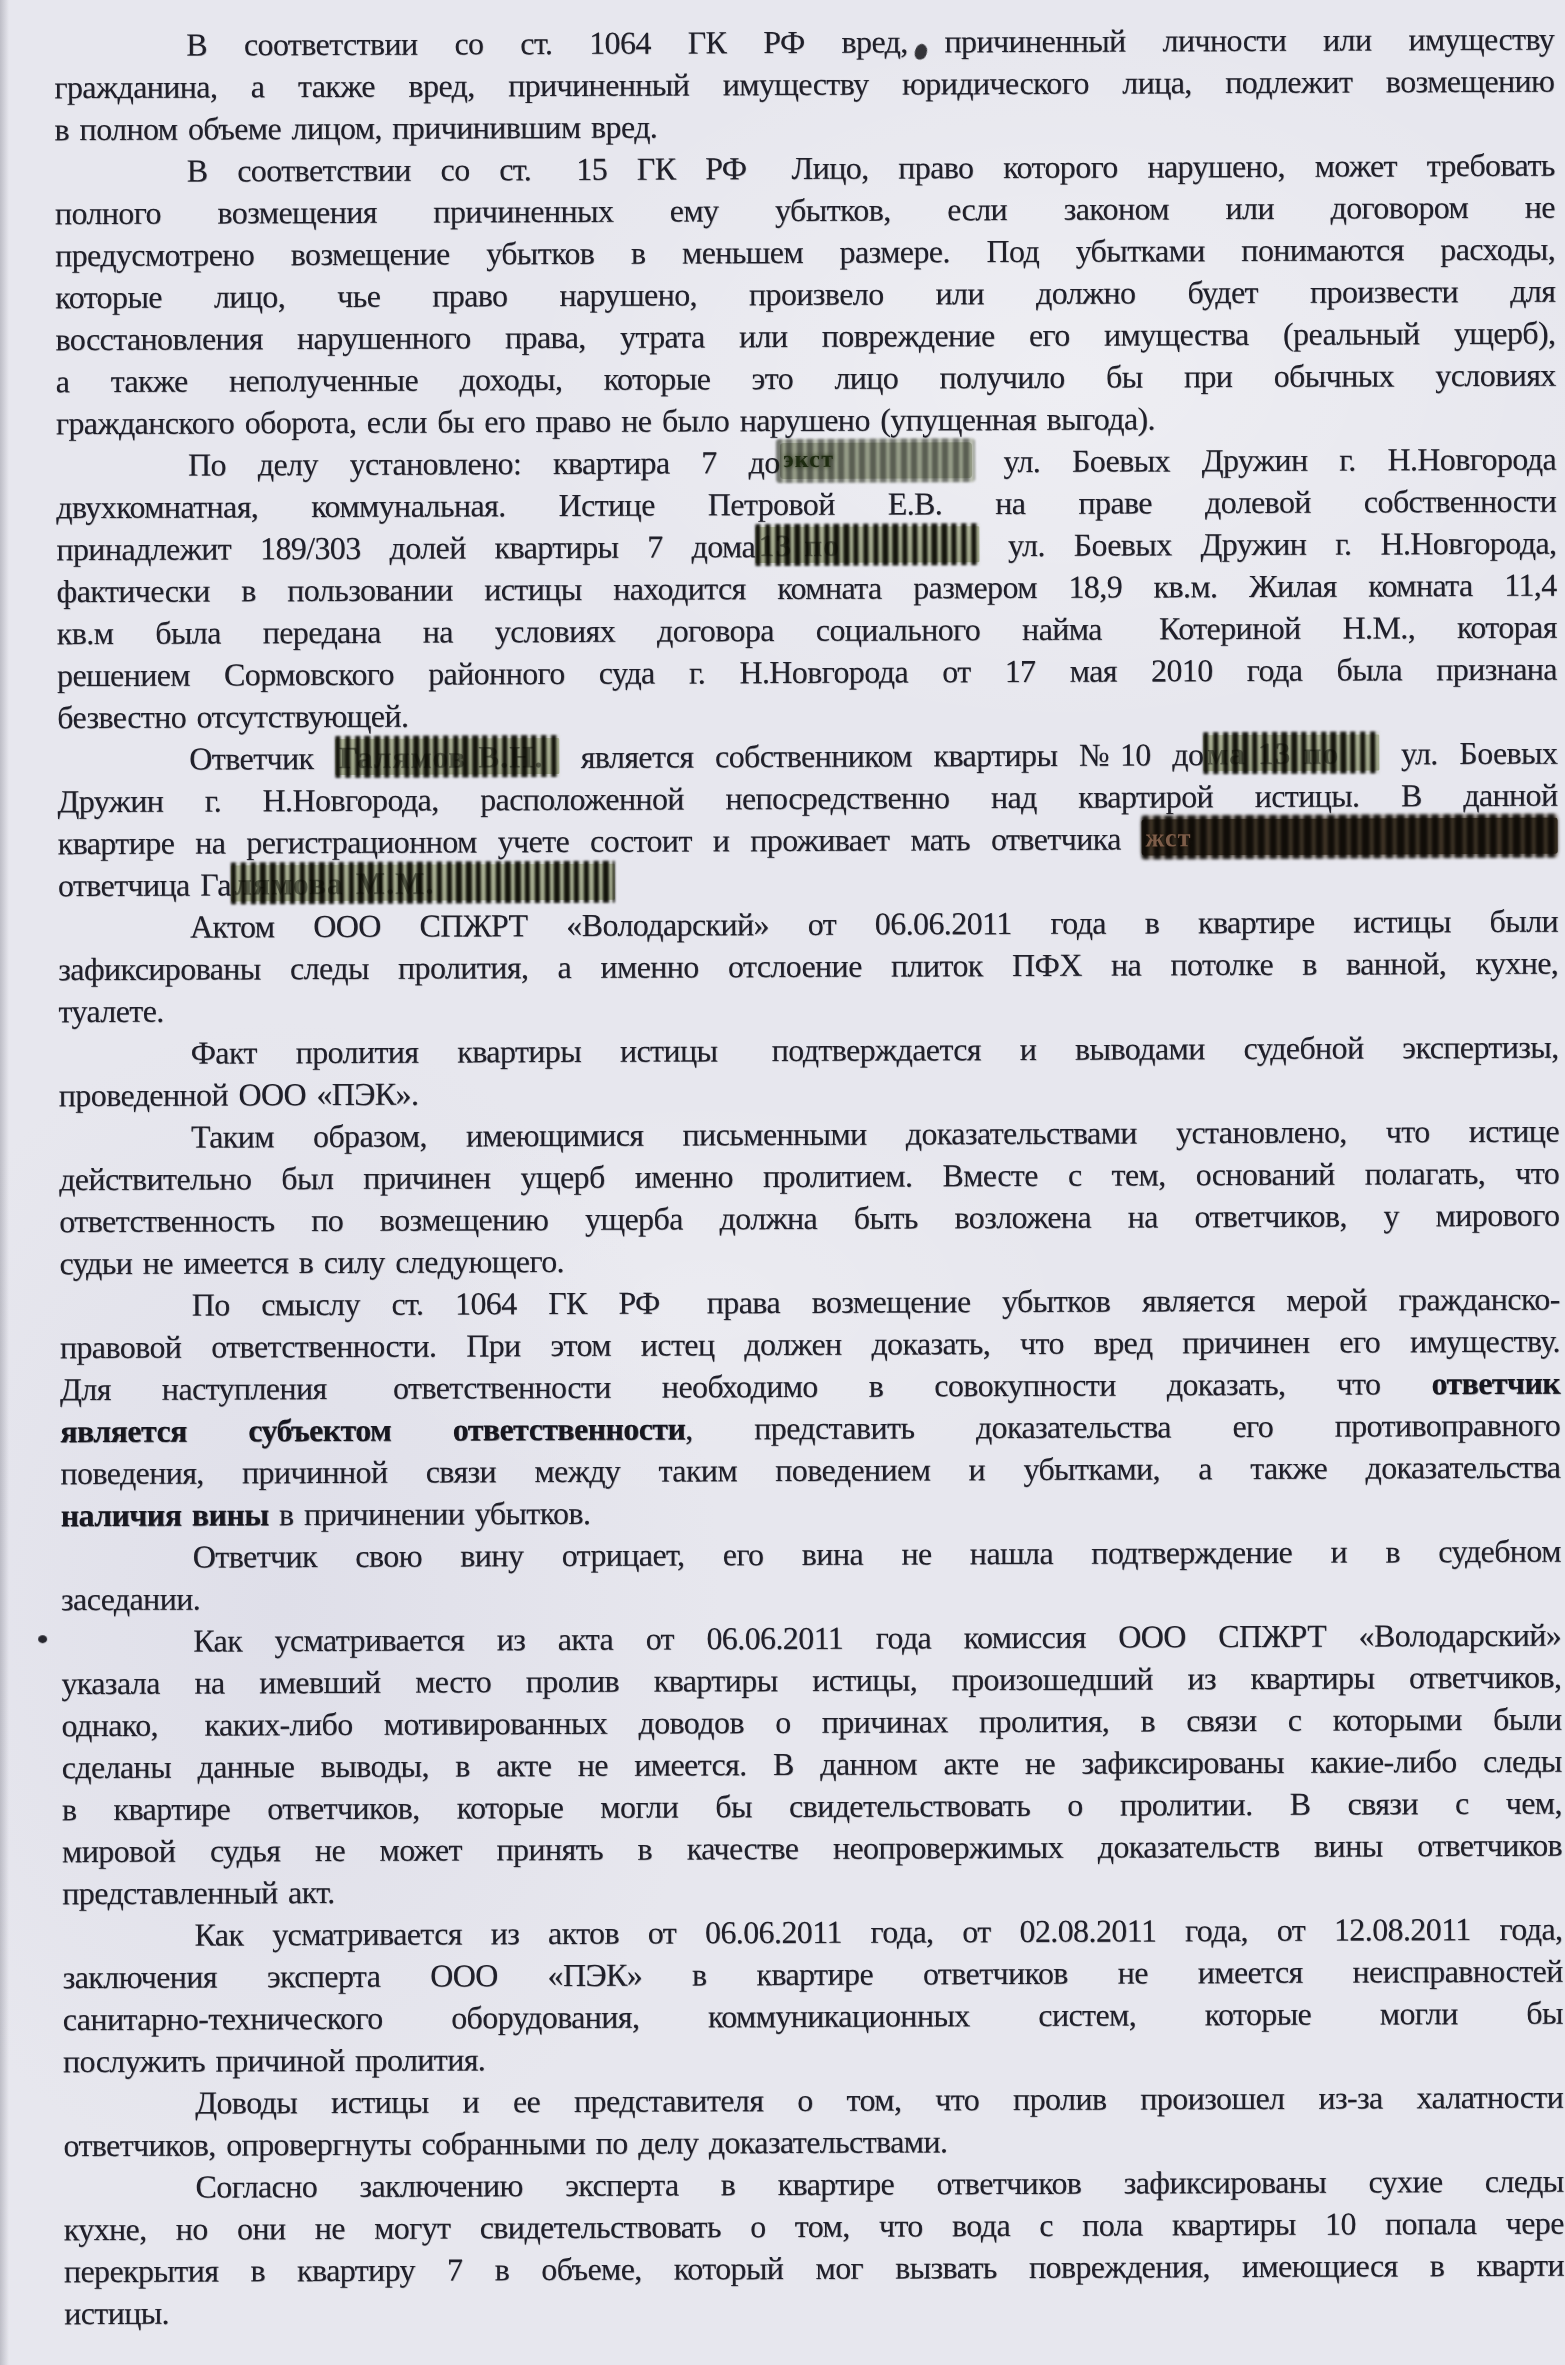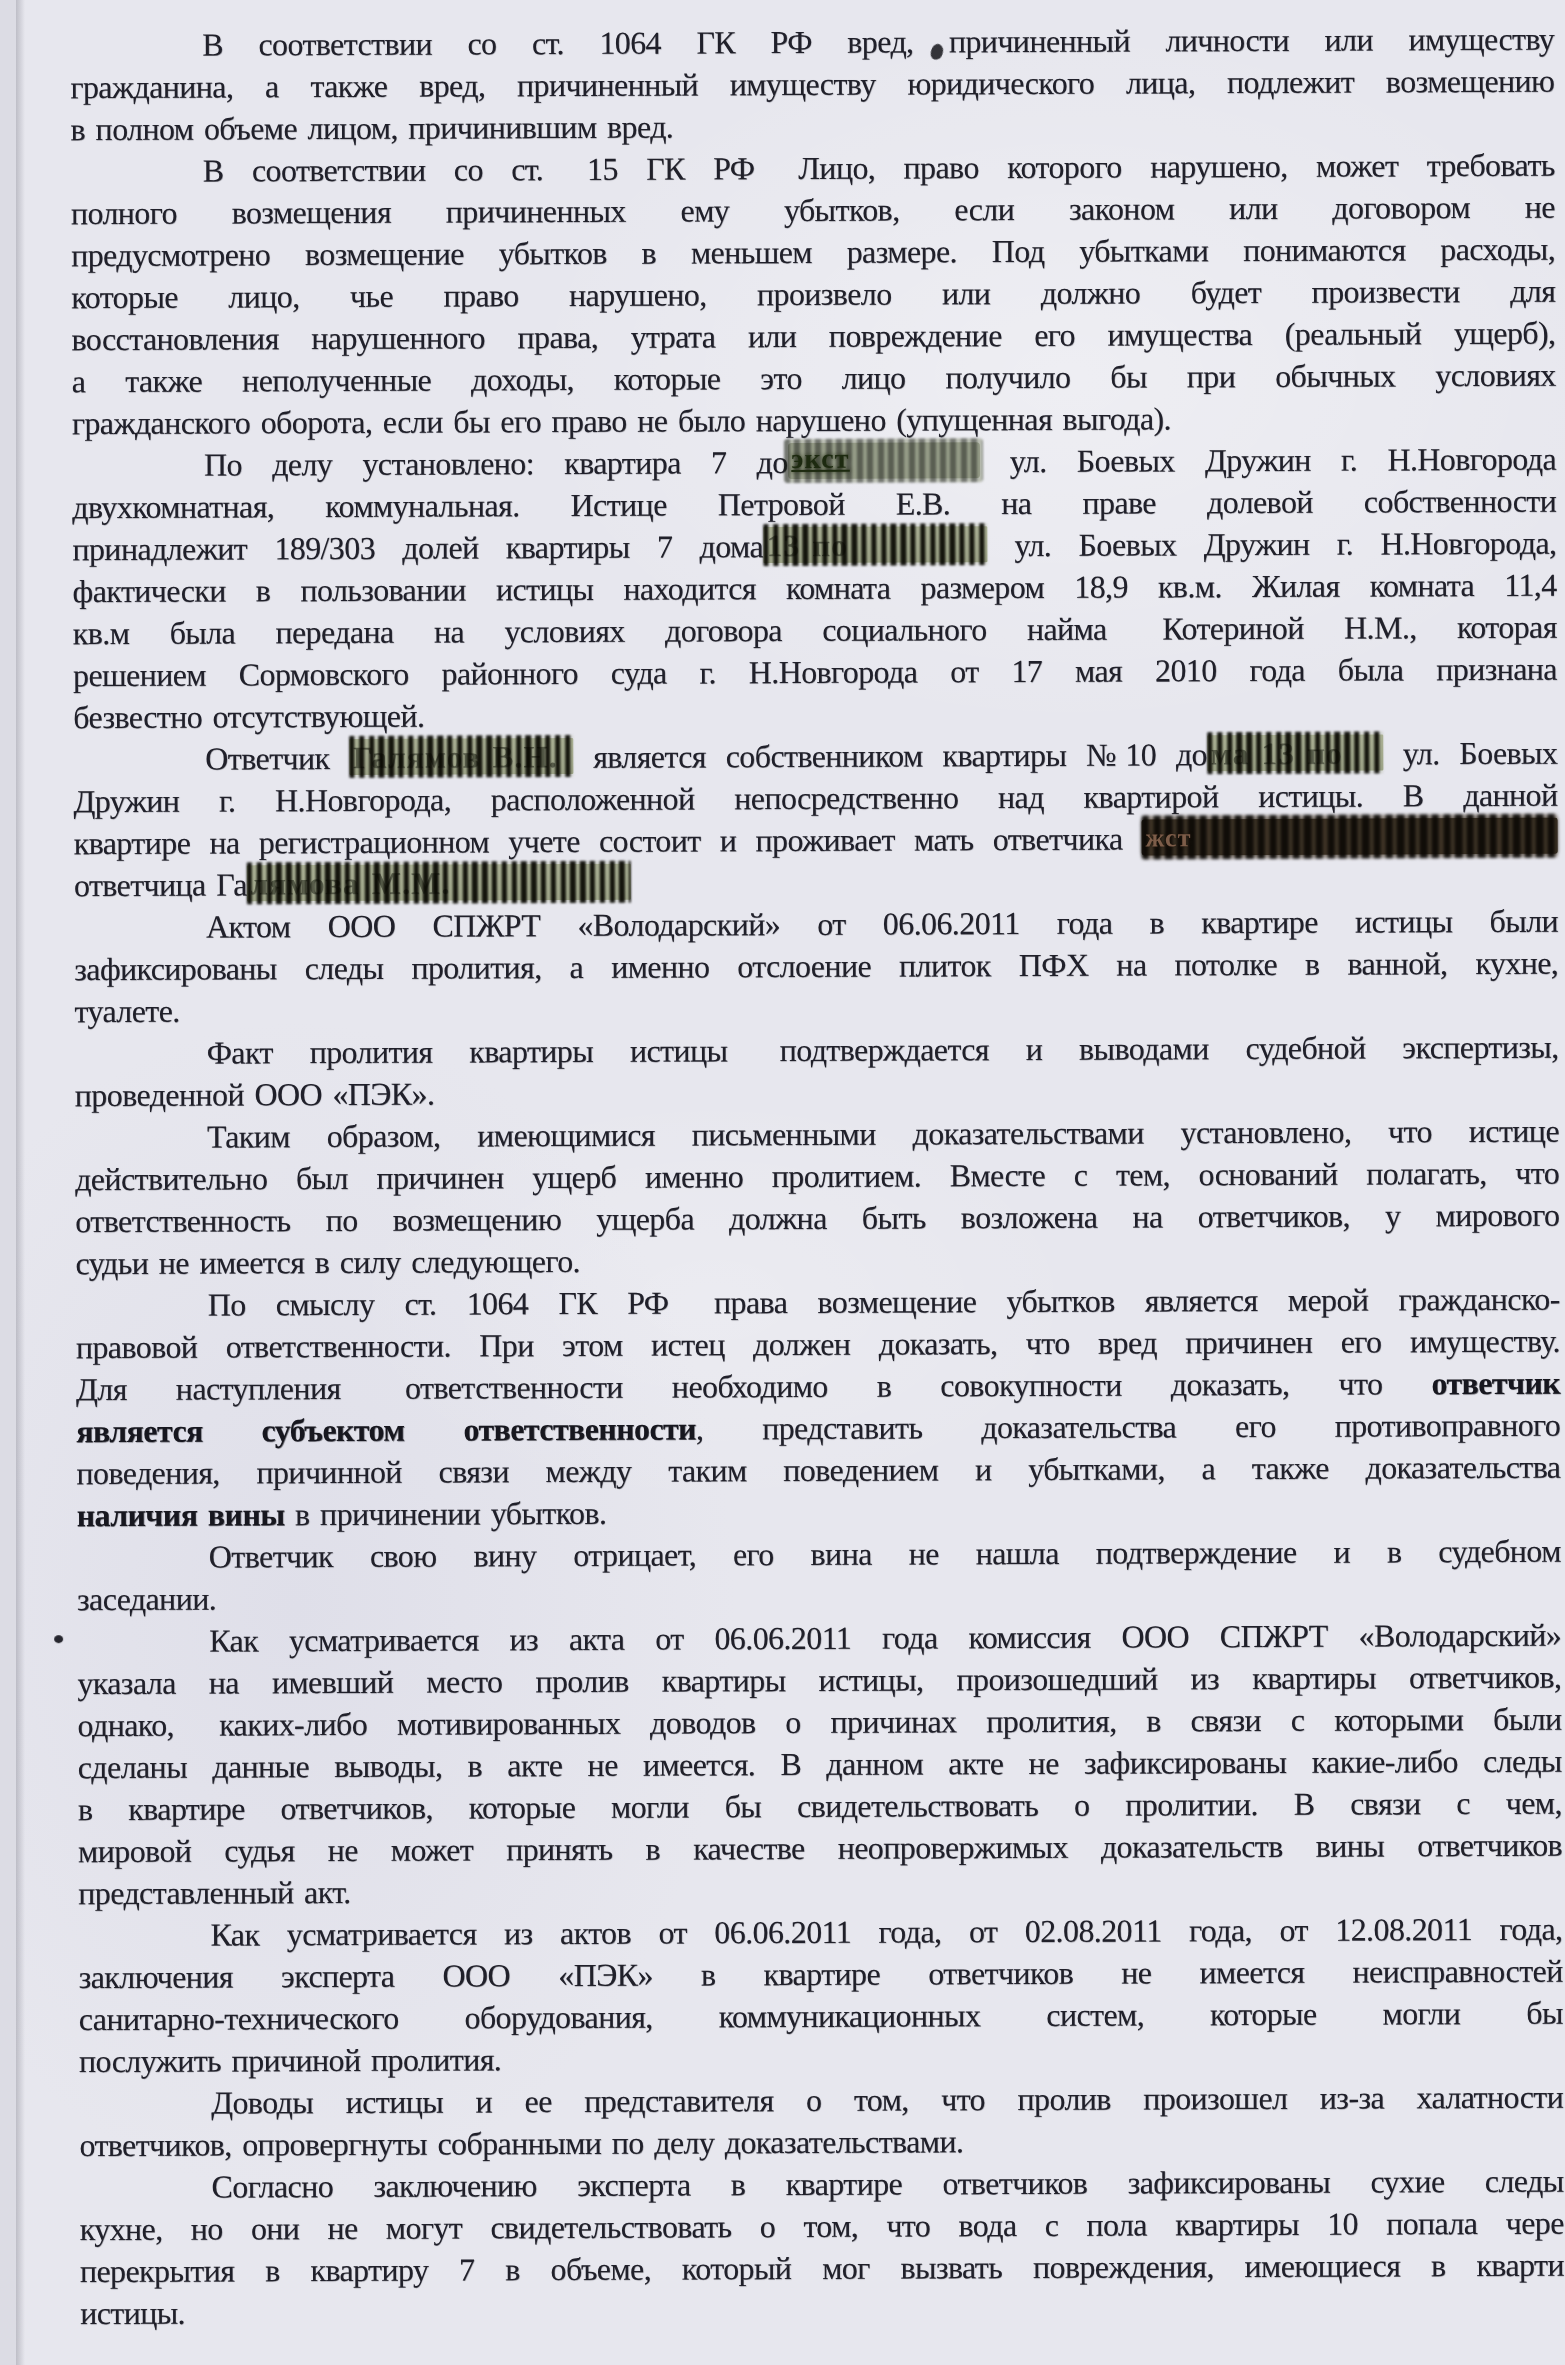--- a/index.html
+++ b/index.html
@@ -4,21 +4,20 @@
 <style>
   html,body{margin:0;padding:0;width:1565px;height:2366px;overflow:hidden;}
   body{background:#dcdce4;}
   .page{
     position:absolute;inset:0;
     background:
       radial-gradient(858px 551px at 68% 16%, rgba(255,255,255,.30), transparent 65%),
       radial-gradient(735px 980px at 18% 68%, rgba(208,208,224,.35), transparent 60%),
       radial-gradient(551px 306px at 45% 55%, rgba(255,255,255,.18), transparent 70%),
       #e7e7ee;
-    margin-left: 16px;
   }
   .edge-shadow{
     position:absolute;left:0;top:0;bottom:0;width:8.6px;
     background:linear-gradient(90deg, rgba(45,45,60,.22), rgba(45,45,60,0));
   }
   .speck{
     position:absolute;left:915px;top:44px;width:12.3px;height:16px;
     background:#15151a;border-radius:45% 60% 50% 55%;
     transform:rotate(24deg);filter:blur(0.6px);opacity:.85;
   }
@@ -50,21 +49,21 @@
     background:repeating-linear-gradient(90deg, rgba(10,10,4,.93) 0 5.5px, rgba(172,178,150,.30) 5.5px 9.8px);
     filter:blur(0.9px);
   }
   .redact.bars .ghost{color:#23271a;opacity:.85;}
   .redact.ink-green{background:rgba(70,80,46,.35);border-radius:3.7px;}
   .redact.ink-green::after{
     content:"";position:absolute;inset:-4.3px -3.1px;z-index:1;border-radius:3.7px;
     background:repeating-linear-gradient(90deg, rgba(18,24,8,.55) 0 6.1px, rgba(95,105,62,.35) 6.1px 10.4px);
     filter:blur(1.3px);
   }
-  .redact.ink-green .ghost{color:#1d2a10;z-index:2;font-size:28px;top:-4.9px;text-shadow:0 0 4.3px rgba(25,35,10,.9);text-decoration:underline;}
+  .redact.ink-green .ghost{color:#1d2a10;z-index:2;font-size:24px;top:-4.9px;text-shadow:0 0 4.3px rgba(25,35,10,.9);}
   .redact.ink-dark{background:#241e16;border-radius:2.5px;box-shadow:0 0 3.7px rgba(20,15,8,.6);}
   .redact.ink-dark::after{
     content:"";position:absolute;inset:-3.7px 0;z-index:1;border-radius:2.5px;
     background:repeating-linear-gradient(90deg, rgba(14,11,7,.95) 0 7.4px, rgba(95,78,58,.45) 7.4px 11.6px);
     filter:blur(1.5px);
   }
   .redact.ink-dark .ghost{color:#7d5d49;z-index:2;font-size:26px;text-shadow:0 0 3.1px rgba(30,20,10,.9);}
   .margin-dot{
     position:absolute;left:-23px;top:14.7px;width:9.2px;height:8px;
     background:#26262e;border-radius:50%;filter:blur(0.4px);

